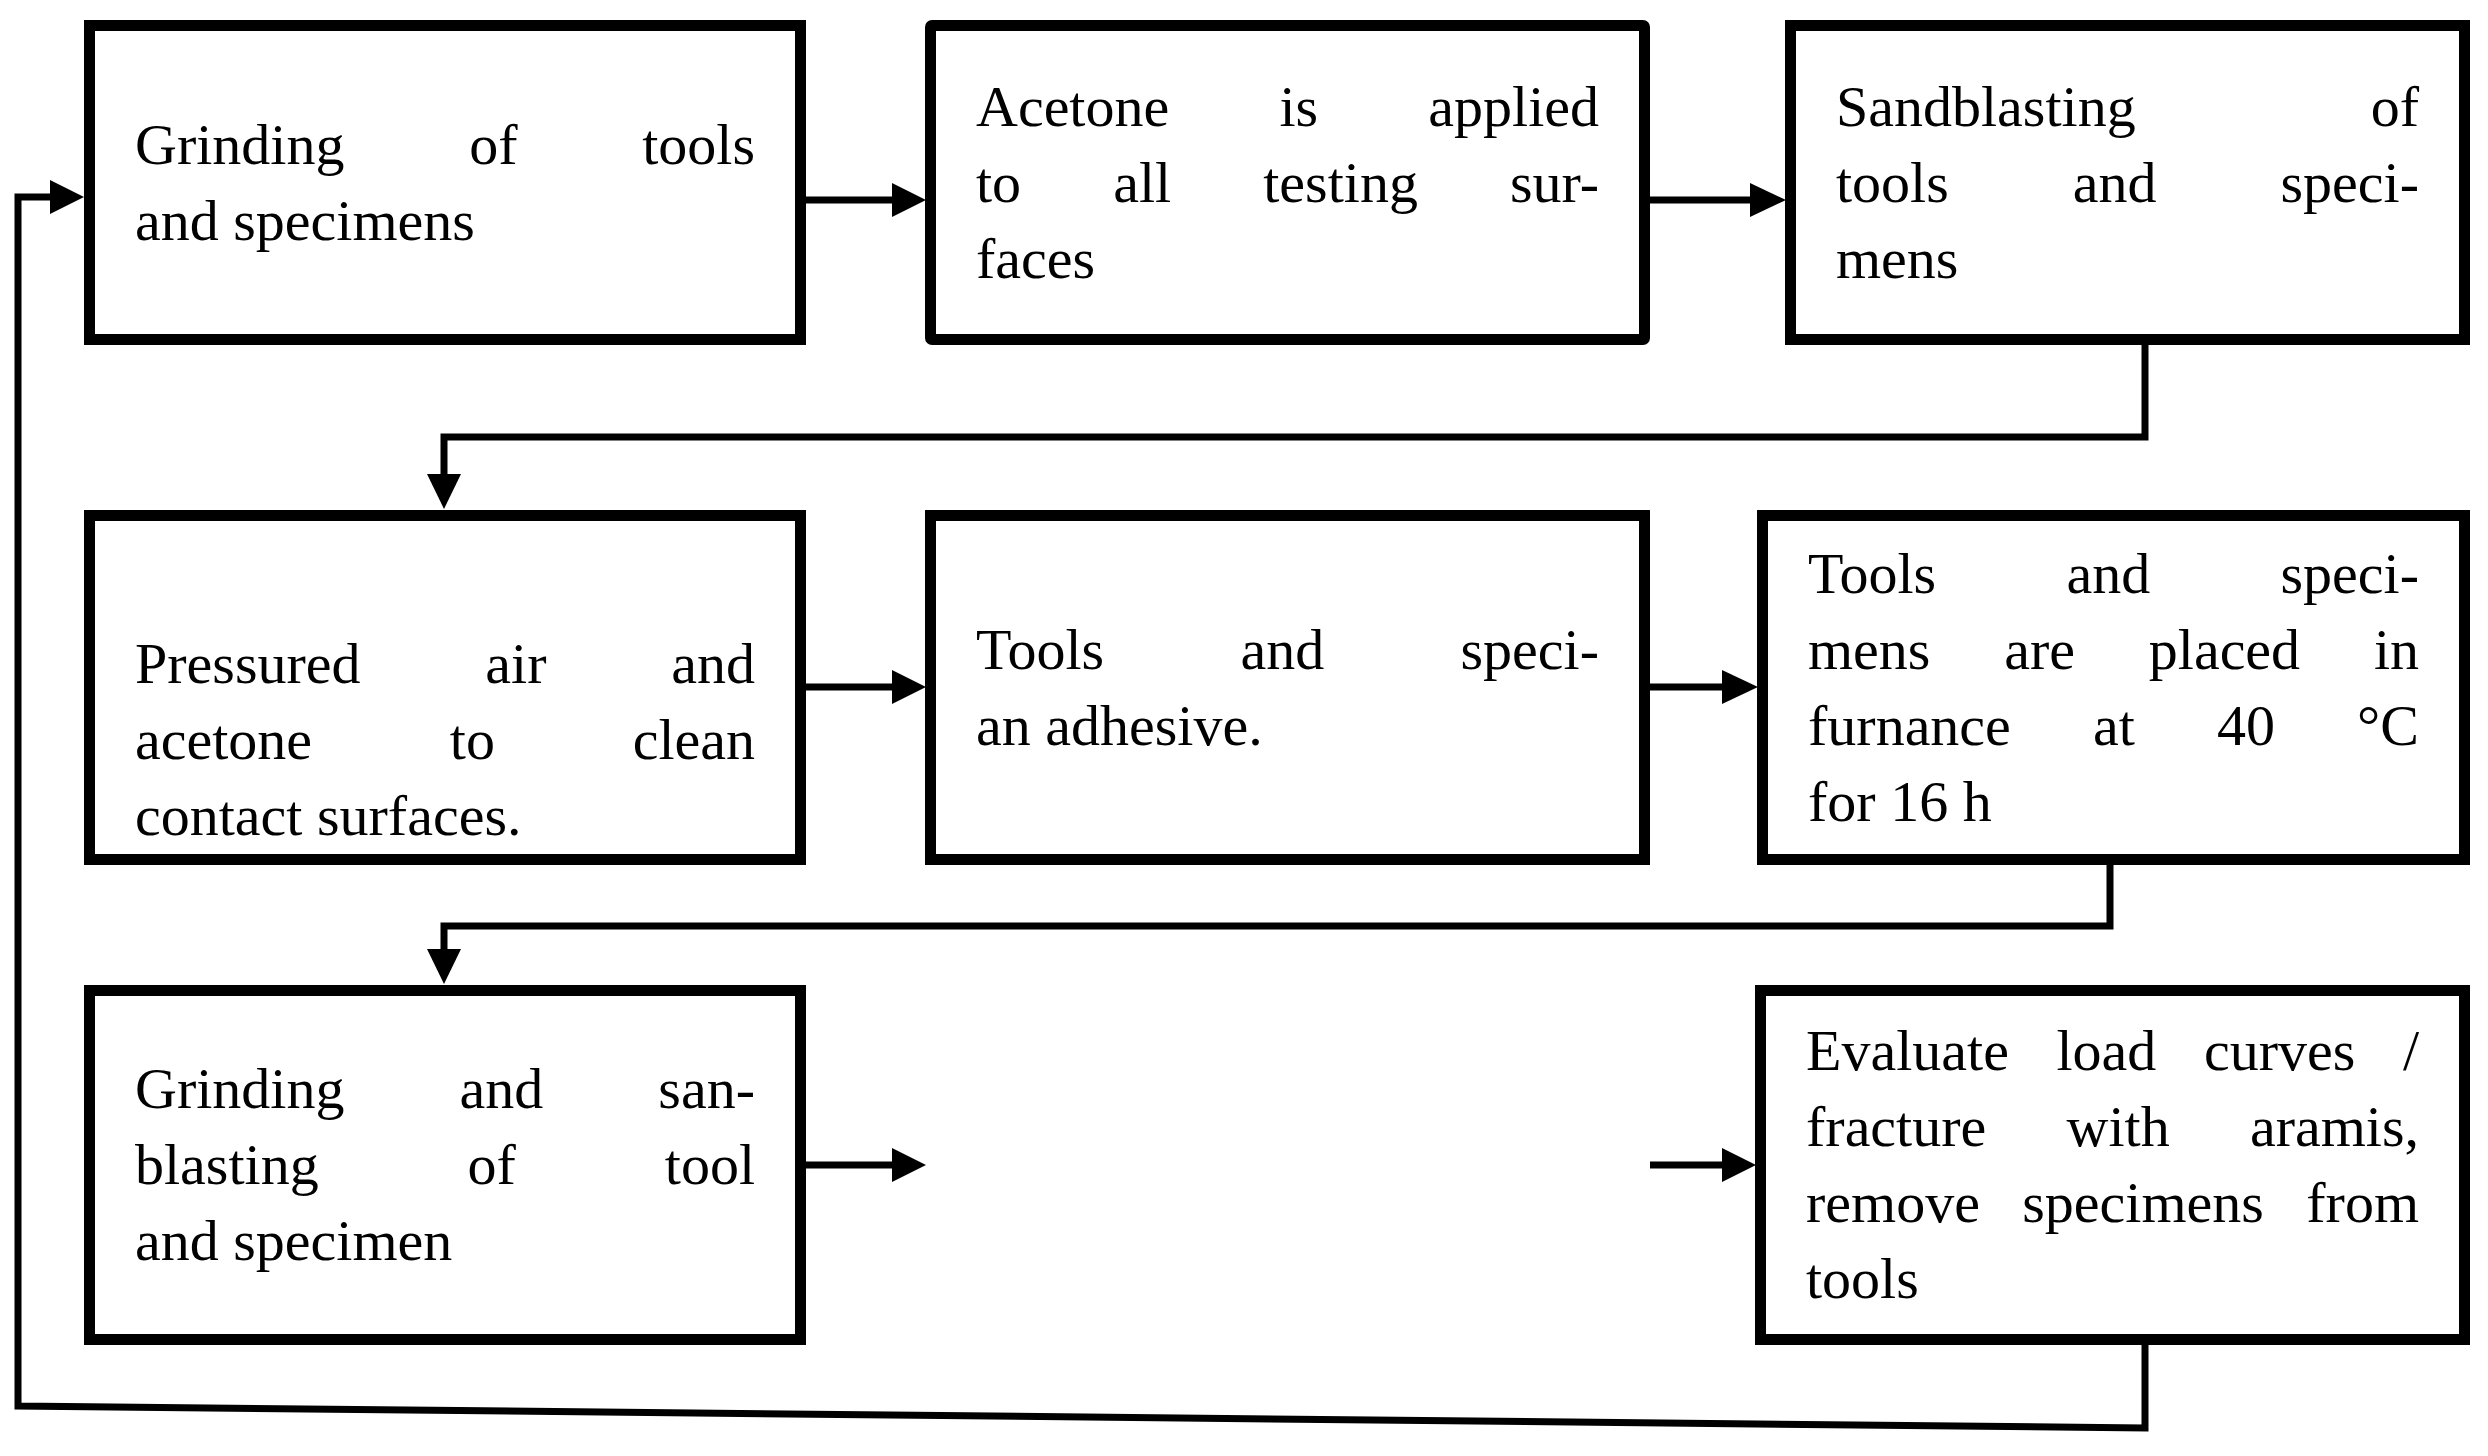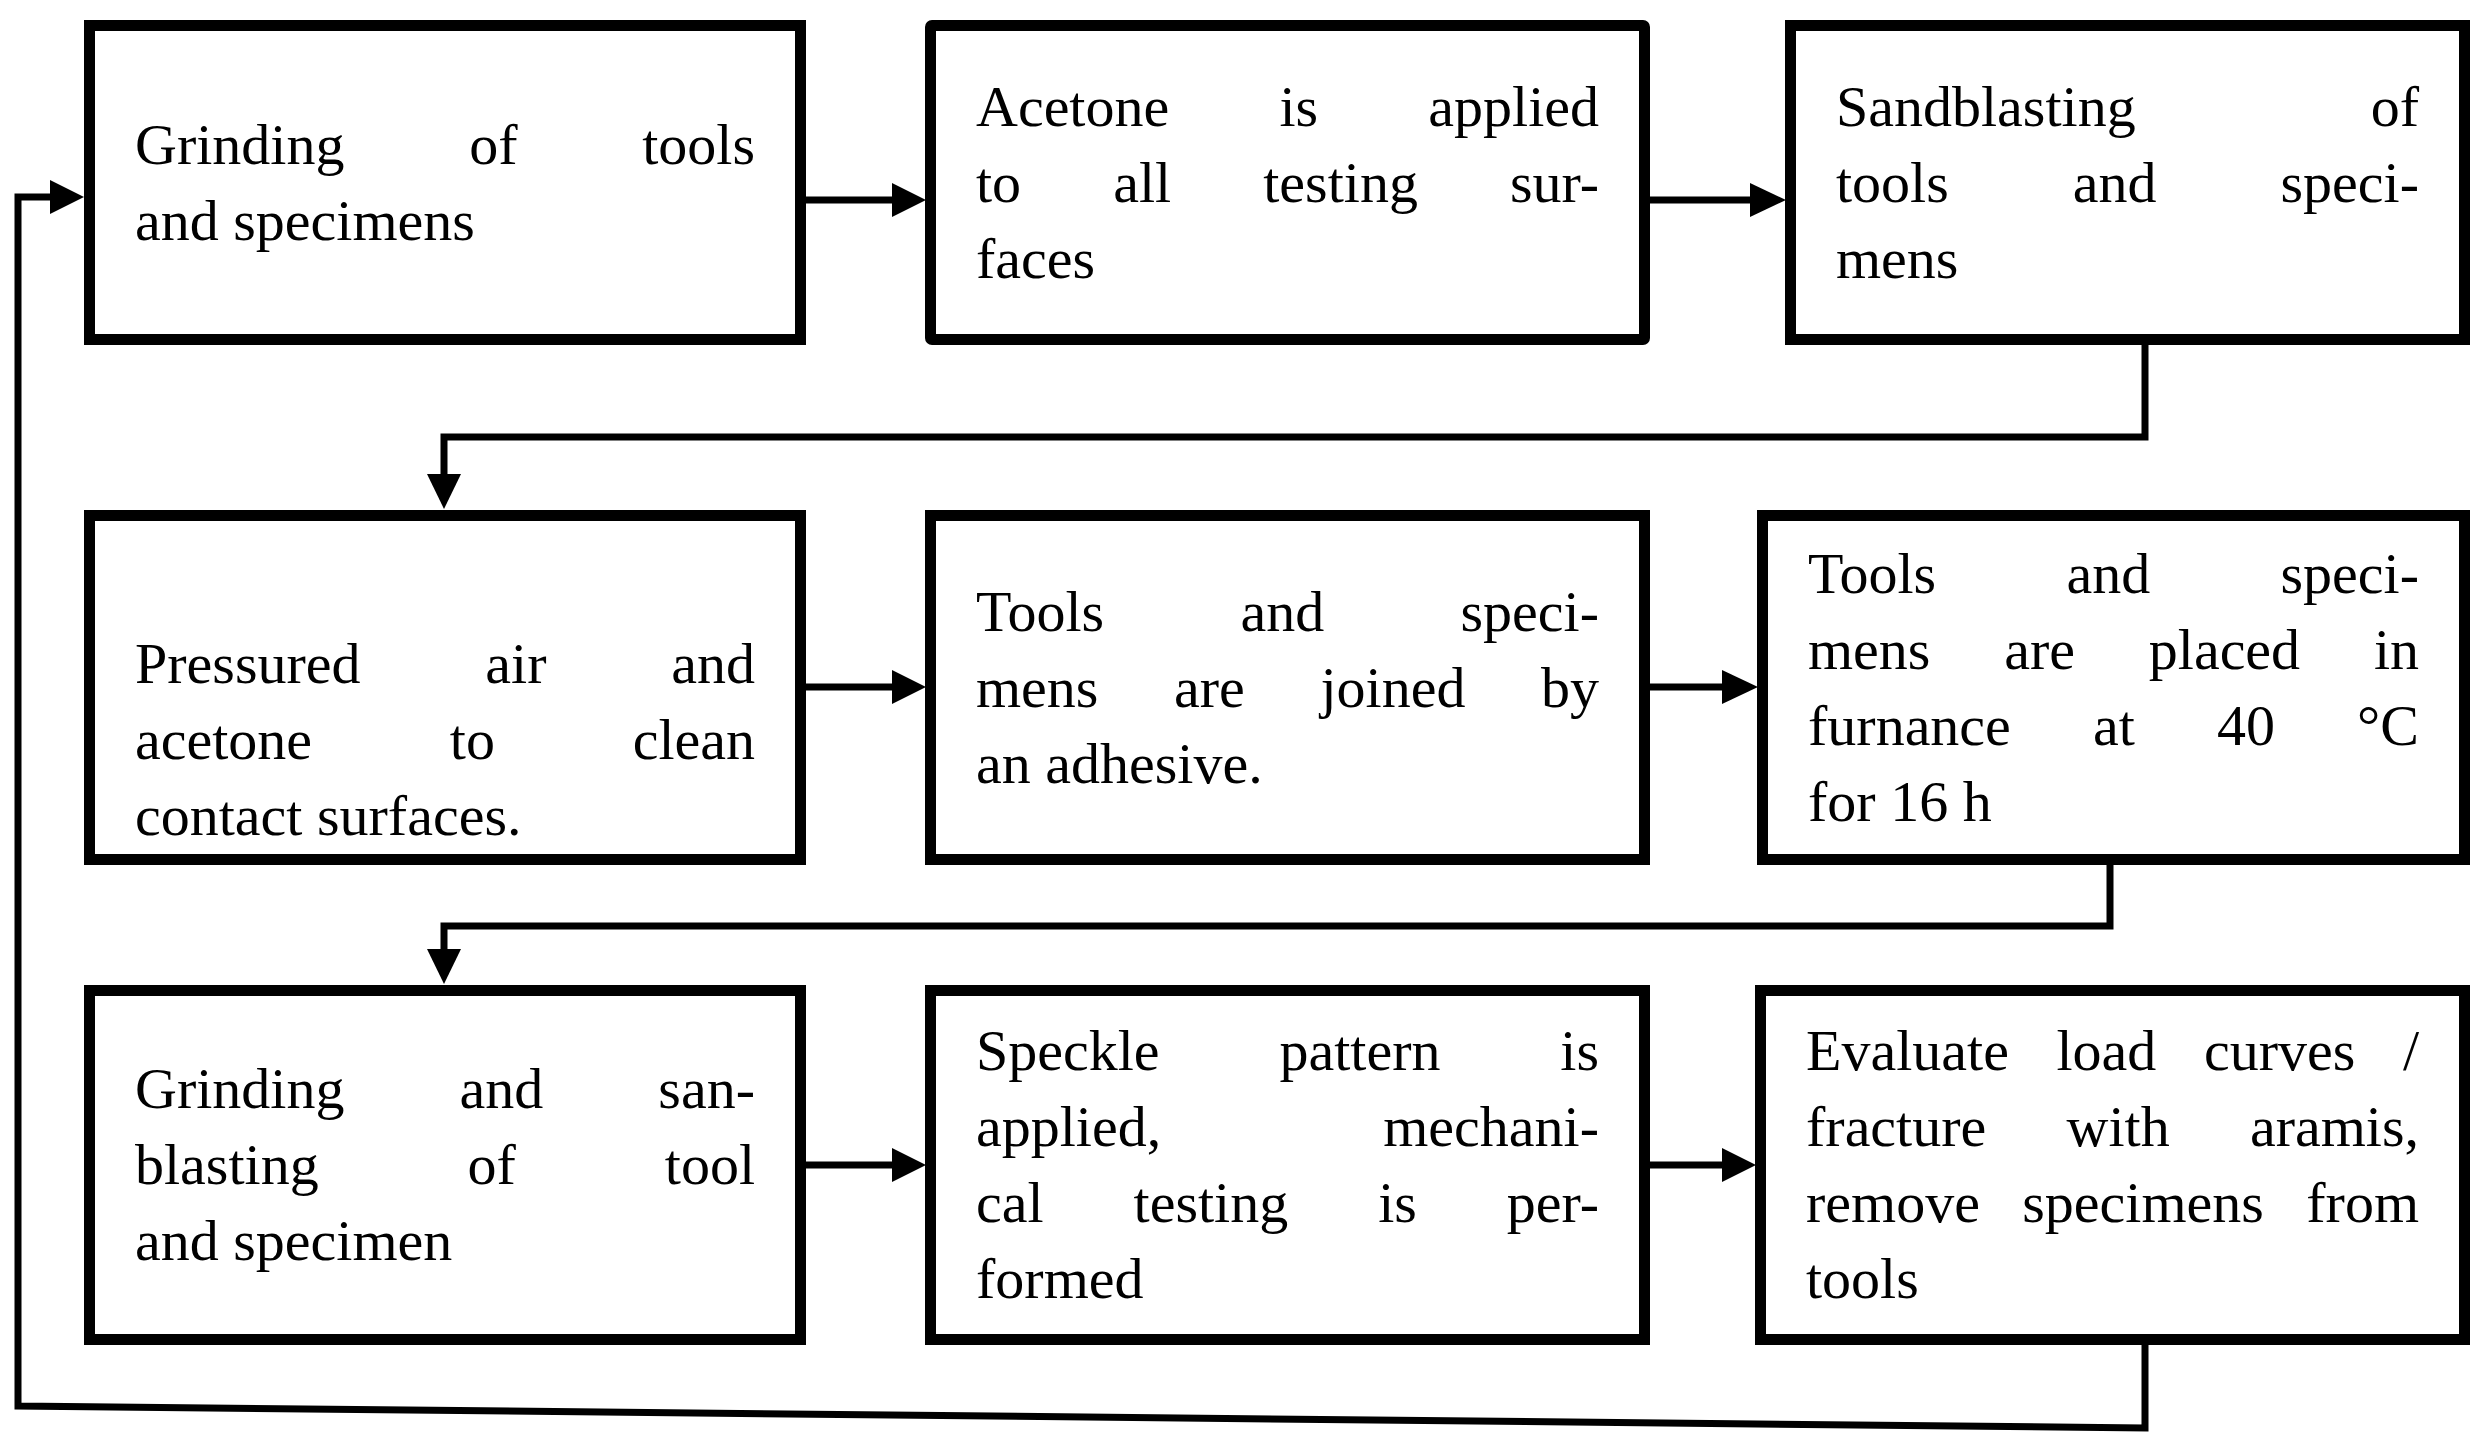--- a/index.html
+++ b/index.html
@@ -131,21 +131,20 @@
     <div class="box-text">
         <div class="line">Pressured air and</div>
         <div class="line">acetone to clean</div>
         <div class="line last">contact surfaces.</div>
       </div>
   </div>
 
   <div class="box b5">
     <div class="box-text">
         <div class="line">Tools and speci-</div>
-        <div class="line">mens are joined by</div>
         <div class="line last">an adhesive.</div>
       </div>
   </div>
 
   <div class="box b6">
     <div class="box-text">
         <div class="line">Tools and speci-</div>
         <div class="line">mens are placed in</div>
         <div class="line">furnance at 40 °C</div>
         <div class="line last">for 16 h</div>
@@ -153,28 +152,20 @@
   </div>
 
   <div class="box b7">
     <div class="box-text">
         <div class="line">Grinding and san-</div>
         <div class="line">blasting of tool</div>
         <div class="line last">and specimen</div>
       </div>
   </div>
 
-  <div class="box b8">
-    <div class="box-text">
-        <div class="line">Speckle pattern is</div>
-        <div class="line">applied, mechani-</div>
-        <div class="line">cal testing is per-</div>
-        <div class="line last">formed</div>
-      </div>
-  </div>
 
   <div class="box b9">
     <div class="box-text">
         <div class="line">Evaluate load curves /</div>
         <div class="line">fracture with aramis,</div>
         <div class="line">remove specimens from</div>
         <div class="line last">tools</div>
       </div>
   </div>
 

